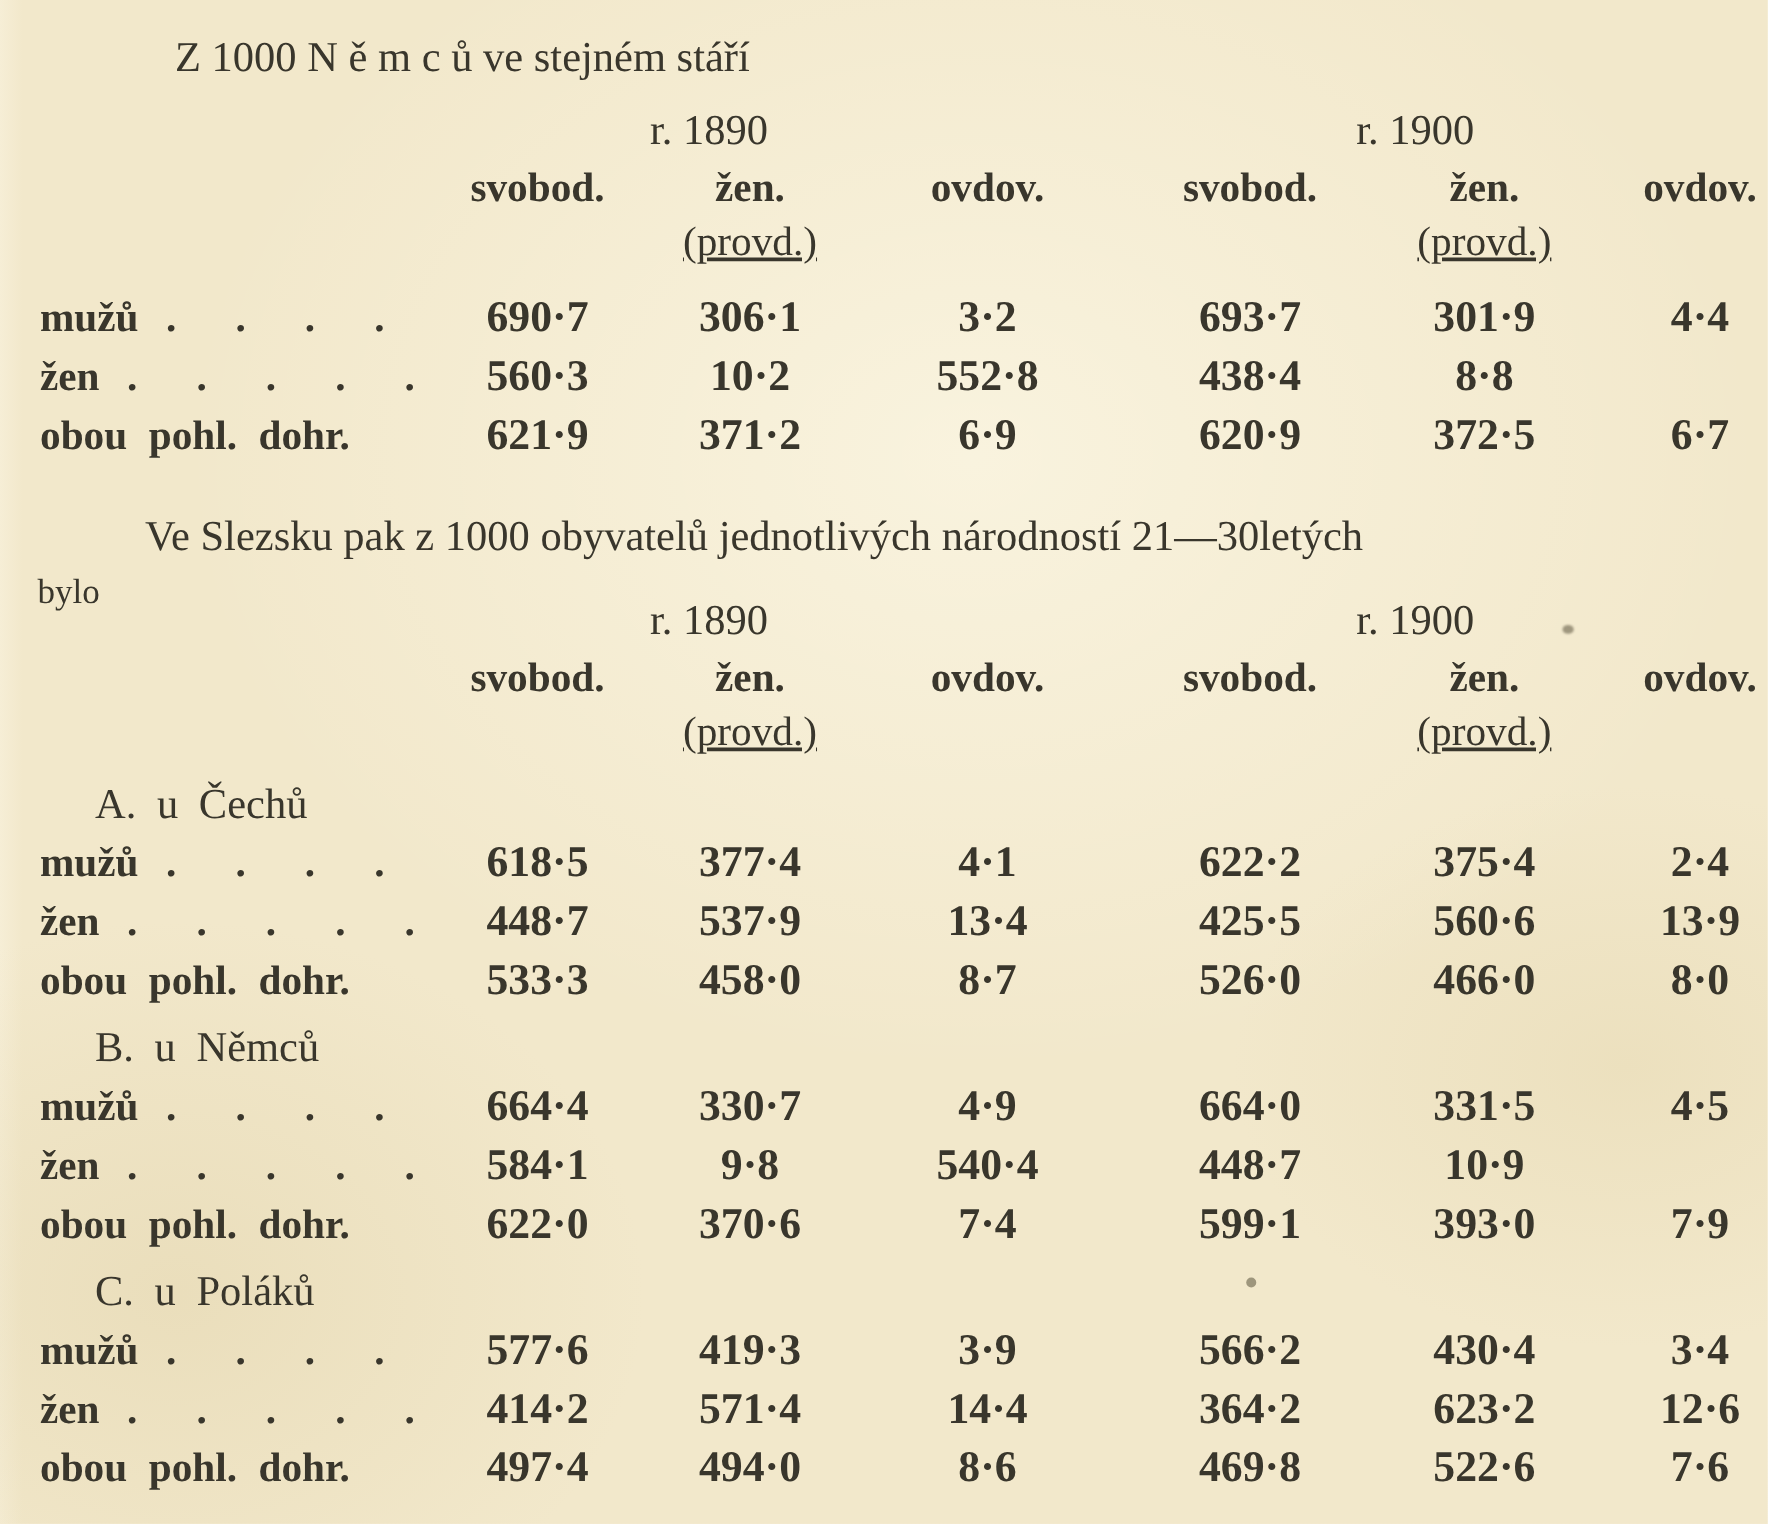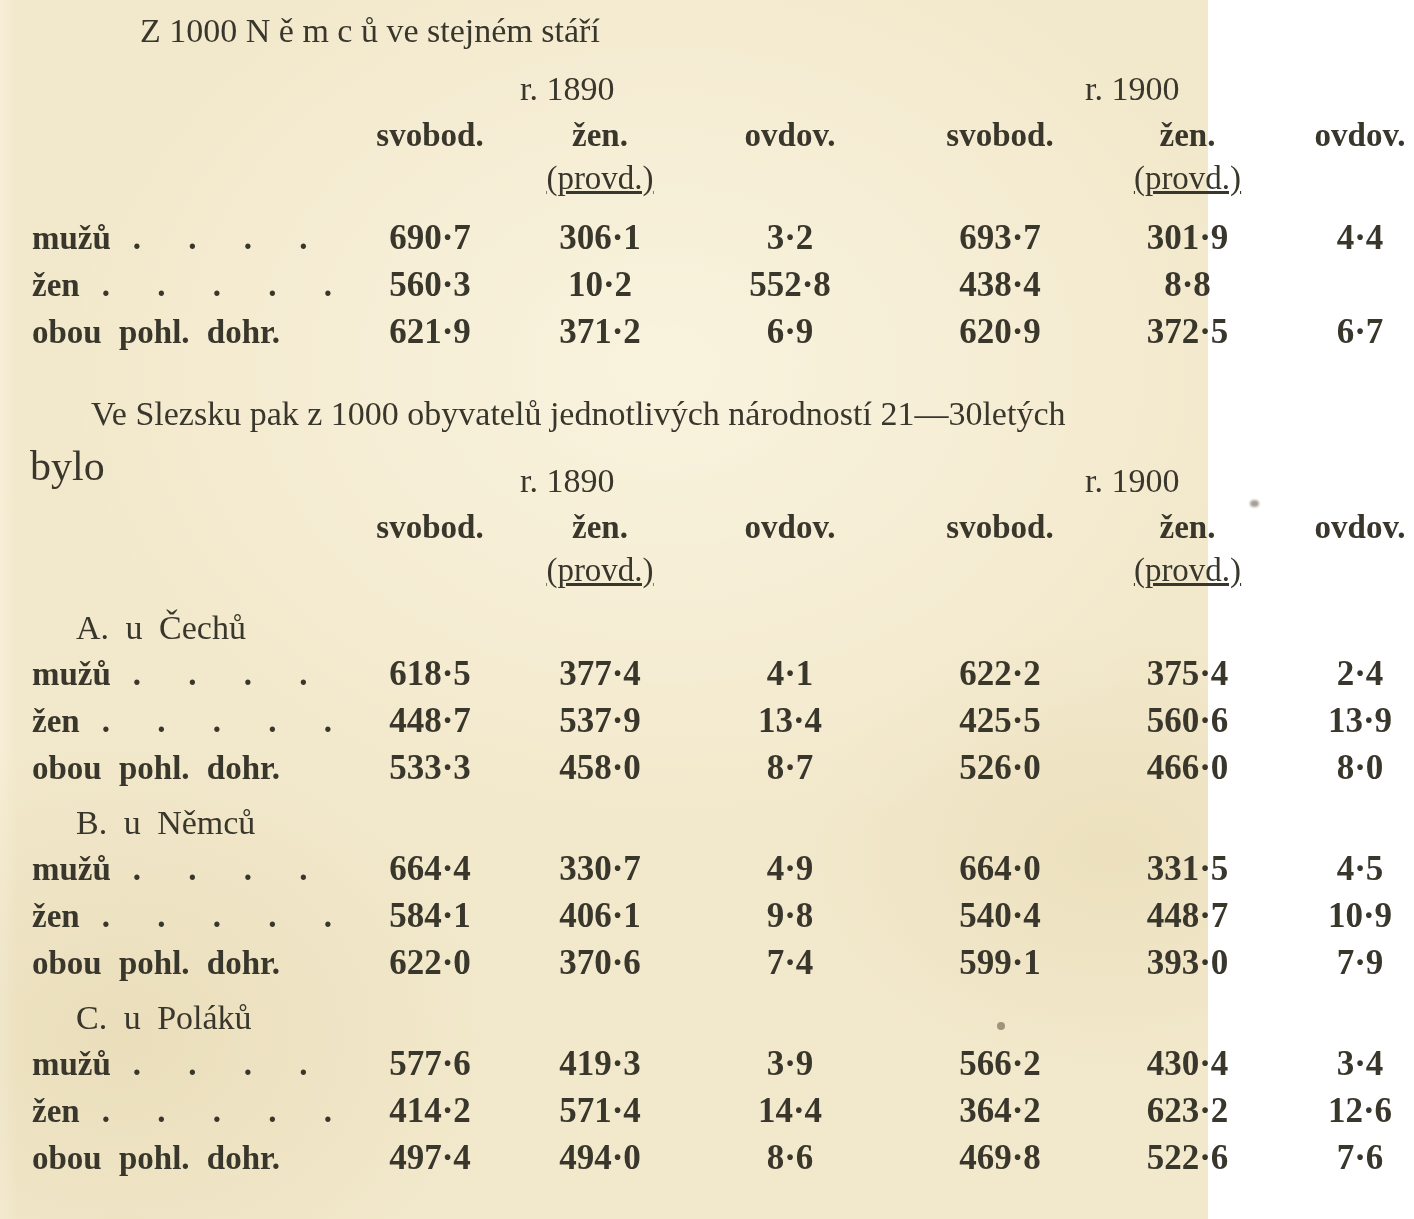--- a/index.html
+++ b/index.html
@@ -8,24 +8,24 @@
     padding: 0;
   }
   body {
     width: 1414px;
     height: 1219px;
     overflow: hidden;
     font-family: "Liberation Serif", "DejaVu Serif", serif;
   }
   .page {
     position: relative;
-    width: 1208px;
+    width: 1414px;
     height: 1219px;
     box-sizing: border-box;
-    padding-top: 10px;
+    padding-top: 26px;
     color: #39362c;
     background-color: #f2e8cb;
     background-image:
       radial-gradient(ellipse 900px 700px at 55% 30%, rgba(255,252,238,0.55), rgba(255,252,238,0) 70%),
       radial-gradient(ellipse 500px 400px at 10% 85%, rgba(219,203,158,0.35), rgba(219,203,158,0) 75%),
       radial-gradient(ellipse 420px 300px at 92% 70%, rgba(222,206,160,0.30), rgba(222,206,160,0) 75%),
       linear-gradient(90deg, #f6eed6 0px, #f2e8cb 18px),
       linear-gradient(180deg, #efe4c3 0%, #f3e9cd 30%, #f1e7c9 100%);
     font-size: 33px;
     line-height: 1.25;
@@ -62,27 +62,27 @@
   .provd-row { height: 48px; line-height: 44px; text-decoration: underline; }
   .data-row  { height: 47px; line-height: 47px; font-weight: bold; }
   
   .year-row { position: relative; height: 46px; margin-top: 8px; }
   .yr { position: absolute; white-space: nowrap; font-size: 34px; }
   .yr-1890 { left: 520px; top: 0; }
   .yr-1900 { left: 1085px; top: 0; }
   
   .para1 {
     margin-top: 38px;
-    margin-left: 91px;
+    margin-left: 116px;
     height: 47px;
     white-space: nowrap;
     font-size: 34px;
   }
   .para2row { position: relative; height: 66px; }
-  .bylo { position: absolute; left: 30px; top: 0; font-size: 42px; text-align: right; }
+  .bylo { position: absolute; left: 30px; top: 0; font-size: 28px; text-align: right; }
   .para2row .yr { top: 20px; }
   
   .section-heading {
     margin-left: 76px;
     height: 48px;
     line-height: 52px;
     font-size: 34px;
     word-spacing: 8px;
   }
   .gap-sm { height: 10px; }
@@ -253,21 +253,20 @@
     <div class="cell num">331·5</div>
     <div class="cell num">4·5</div>
   </div>
 
   <div class="trow data-row">
     <div class="cell label">
       <span>žen</span>
       <span class="dots">. . . . .</span>
     </div>
     <div class="cell num">584·1</div>
-    <div class="cell num">406·1</div>
     <div class="cell num">9·8</div>
     <div class="cell num">540·4</div>
     <div class="cell num">448·7</div>
     <div class="cell num">10·9</div>
   </div>
 
   <div class="trow data-row">
     <div class="cell label">
       <span>obou pohl. dohr.</span>
       <span class="dots"></span>

